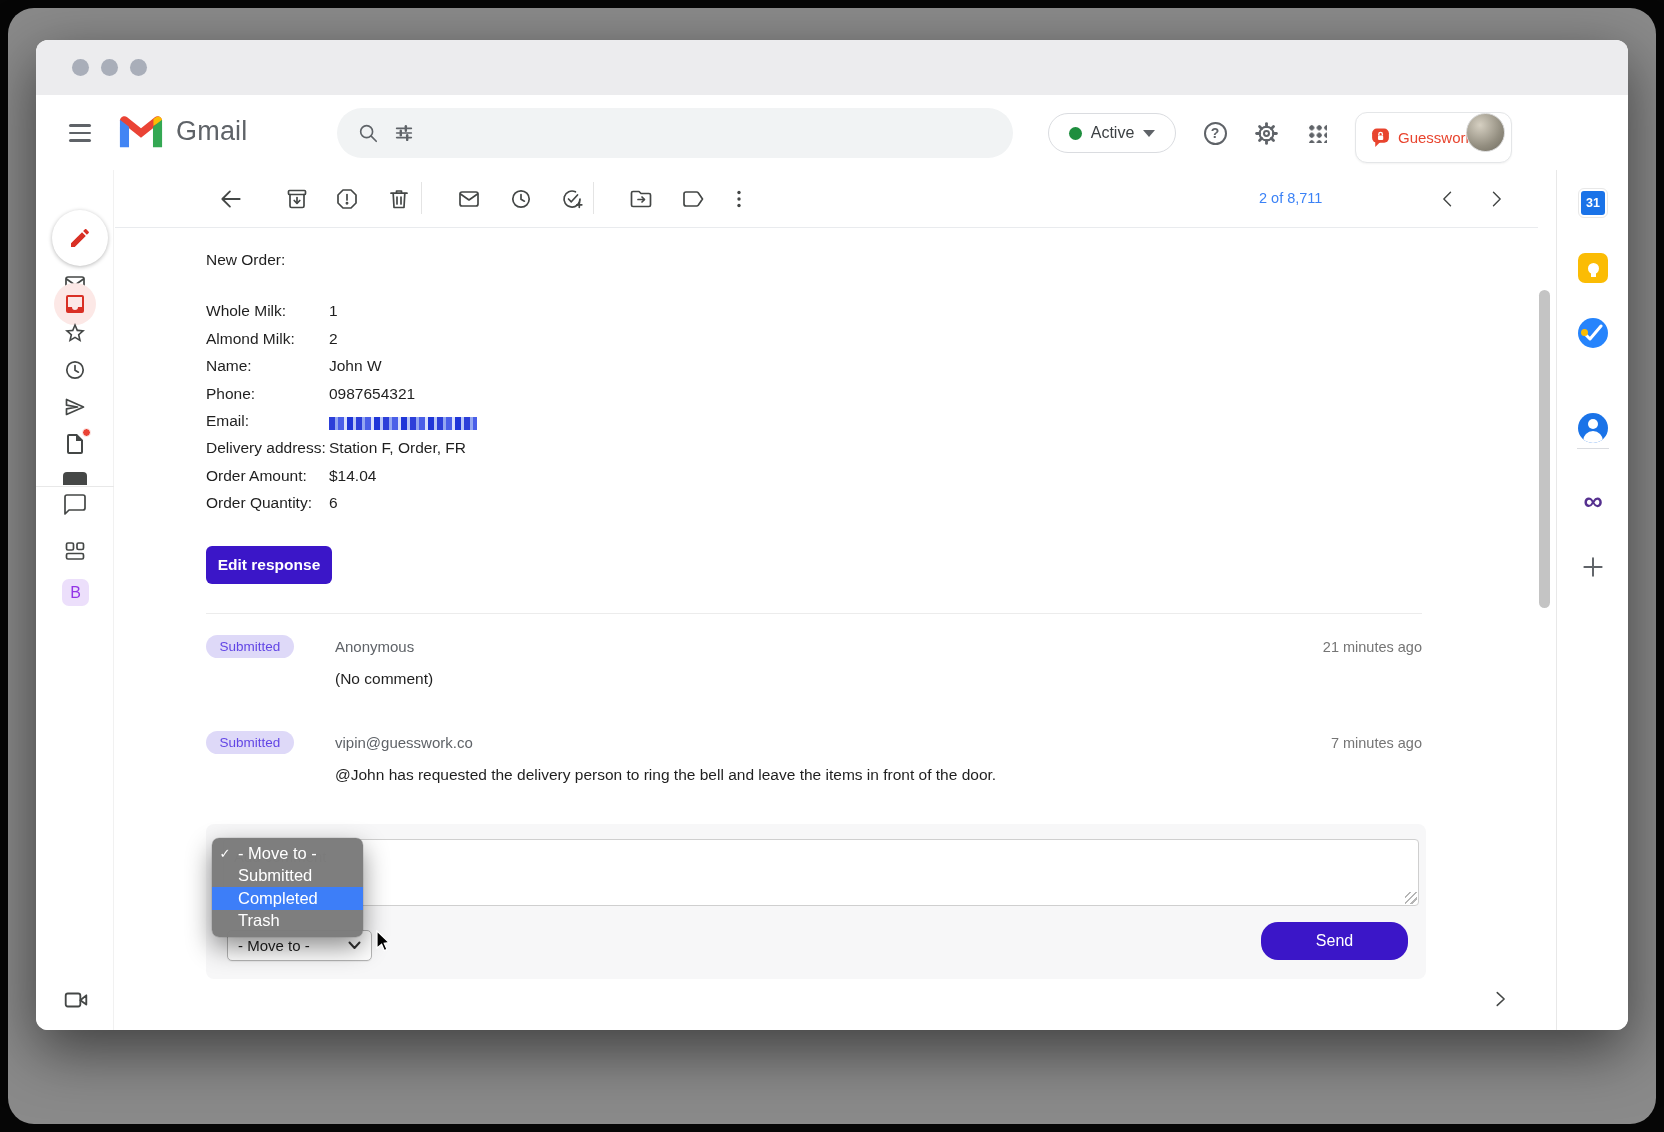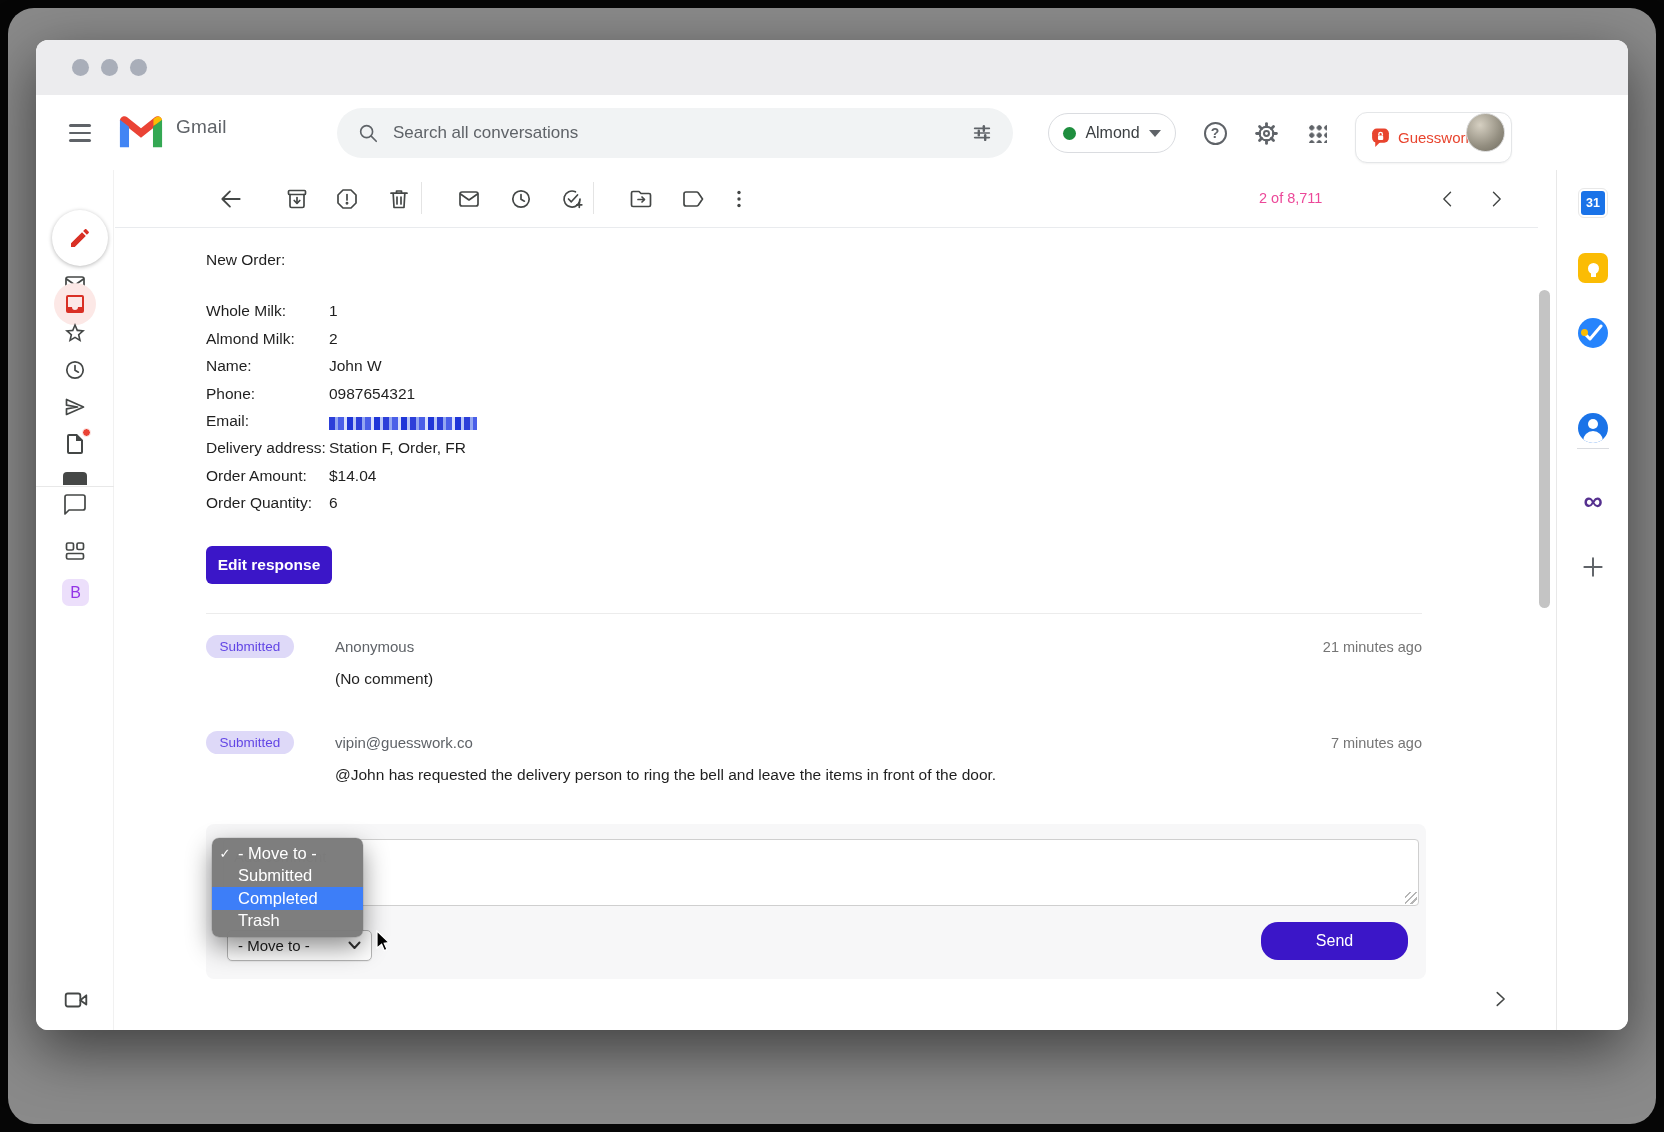--- a/index.html
+++ b/index.html
@@ -9,21 +9,21 @@
 
   
   .titlebar { position:absolute; left:0; top:0; width:100%; height:55px; background:#ececee; }
   .tb-dot { position:absolute; top:19px; width:17px; height:17px; border-radius:50%; background:#a9aeb9; }
 
   
   .appbar { position:absolute; left:0; top:55px; width:100%; height:75px; background:#fff; }
   .hamburger { position:absolute; left:28px; top:22px; width:32px; height:32px; display:flex; flex-direction:column; justify-content:center; gap:5px; cursor:pointer; }
   .hamburger i { display:block; height:2.4px; width:22px; background:#5f6368; border-radius:2px; margin-left:5px; }
   .gmail-logo { position:absolute; left:82px; top:17px; width:46px; height:38px; }
-  .gmail-word { position:absolute; left:140px; top:21px; font-size:19px; color:#5f6368; letter-spacing:.2px; }
+  .gmail-word { position:absolute; left:140px; top:21px; font-size:27px; color:#5f6368; letter-spacing:.2px; }
   .searchbar { position:absolute; left:301px; top:13px; width:676px; height:50px; background:#f1f3f4; border-radius:25px; display:flex; align-items:center; }
   .searchbar .mag { margin:0 14px 0 20px; }
   .search-ph { flex:1; font-size:17px; color:#5f6368; }
   .tune { margin-right:20px; }
   .active-pill { position:absolute; left:1012px; top:18px; width:128px; height:40px; border:1px solid #dadce0; border-radius:22px; background:#fff; display:flex; align-items:center; justify-content:center; gap:9px; cursor:pointer; }
   .green-dot { width:13px; height:13px; border-radius:50%; background:#1e8e3e; }
   .active-label { font-size:16px; color:#3c4043; }
   .caret-down { width:0; height:0; border-left:6px solid transparent; border-right:6px solid transparent; border-top:7px solid #5f6368; }
   .hdr-icon { position:absolute; top:23px; width:30px; height:30px; display:flex; align-items:center; justify-content:center; cursor:pointer; }
   .help-circle { width:23px; height:23px; border:2px solid #5f6368; border-radius:50%; color:#5f6368; font-size:14px; font-weight:bold; display:flex; align-items:center; justify-content:center; }
@@ -44,21 +44,21 @@
   .sb-hidden-icon { position:absolute; left:27px; top:302px; width:24px; height:13px; overflow:hidden; }
   .sb-hidden-icon i { display:block; width:24px; height:22px; background:#454746; border-radius:4px; }
   .sb-divider { position:absolute; left:0; top:316px; width:78px; height:1px; background:#e8e8e8; }
   .b-badge { position:absolute; left:26px; top:409px; width:27px; height:27px; border-radius:7px; background:#ecdffb; color:#9334e6; font-size:16px; font-weight:500; display:flex; align-items:center; justify-content:center; cursor:pointer; }
 
   
   .content { position:absolute; left:79px; top:0; width:1423px; height:100%; background:#fff; }
   .toolbar { position:absolute; left:0; top:0; width:100%; height:58px; border-bottom:1px solid #e9ebee; }
   .t-icon { position:absolute; top:15px; width:28px; height:28px; display:flex; align-items:center; justify-content:center; cursor:pointer; }
   .t-sep { position:absolute; top:12px; width:1px; height:32px; background:#e4e4e4; }
-  .counter { position:absolute; top:20px; left:1144px; font-size:14.5px; color:#ec4899; }
+  .counter { position:absolute; top:20px; left:1144px; font-size:14.5px; color:#3b82f6; }
   .nav-arrow { position:absolute; top:16px; width:26px; height:26px; display:flex; align-items:center; justify-content:center; cursor:pointer; }
 
   .scrollarea { position:absolute; left:0; top:59px; width:100%; height:801px; padding:22px 0 0 91px; }
   .intro { font-size:15.5px; color:#1f1f1f; }
   .fields { margin-top:24px; }
   .erow { display:flex; height:27.4px; align-items:flex-end; font-size:15.5px; color:#1f1f1f; }
   .elabel { width:123px; flex-shrink:0; }
   .redacted { width:148px; height:13px; margin-top:2px;
     background:repeating-linear-gradient(90deg,#2c3fd9 0 6px,#93a6f1 6px 9px,#4a5fe8 9px 15px,#d9e0fb 15px 18px,#1f36d8 18px 24px,#b9c6f6 24px 27px); }
   .edit-btn { margin-top:34px; width:126px; height:38px; background:#3b16c8; color:#fff; font-size:15.5px; font-weight:bold; border:none; border-radius:6px; cursor:pointer; font-family:"Liberation Sans",sans-serif; }
@@ -140,34 +140,33 @@
         <path d="M2 36 L11.5 36 L11.5 14.5 L2 7.2 Z" fill="#4285f4"></path>
         <path d="M46 36 L36.5 36 L36.5 14.5 L46 7.2 Z" fill="#34a853"></path>
       </svg>
       <div class="gmail-word">Gmail</div>
 
       <div class="searchbar">
         <svg class="mag ln5f" width="22" height="22" viewBox="0 0 24 24">
           <circle cx="10.5" cy="10.5" r="6.5"></circle>
             <line x1="15.5" y1="15.5" x2="21" y2="21"></line>
         </svg>
-        <span class="search-ph">Search all conversations</span>
         <svg class="tune ln5f" width="22" height="22" viewBox="0 0 24 24">
           <line x1="4" y1="7" x2="20" y2="7"></line>
             <line x1="4" y1="12" x2="20" y2="12"></line>
             <line x1="4" y1="17" x2="20" y2="17"></line>
           <line x1="14" y1="4.5" x2="14" y2="9.5" stroke-width="2.6"></line>
             <line x1="8.5" y1="9.5" x2="8.5" y2="14.5" stroke-width="2.6"></line>
             <line x1="15.5" y1="14.5" x2="15.5" y2="19.5" stroke-width="2.6"></line>
         </svg>
       </div>
 
       <div class="active-pill">
         <span class="green-dot"></span>
-        <span class="active-label">Almond</span>
+        <span class="active-label">Active</span>
         <span class="caret-down"></span>
       </div>
 
       <div class="hdr-icon" style="left:1164px">
         <span class="help-circle">?</span>
       </div>
       <div class="hdr-icon" style="left:1215px">
         <svg class="ln5f" width="27" height="27" viewBox="0 0 24 24">
           <circle cx="12" cy="12" r="6.1"></circle>
             <circle cx="12" cy="12" r="2.2"></circle>

